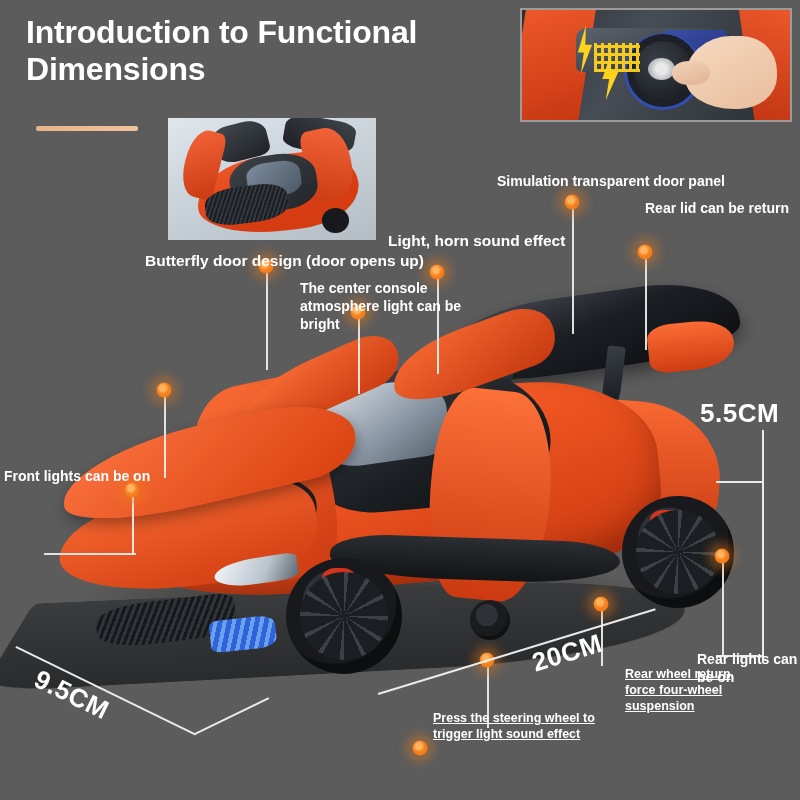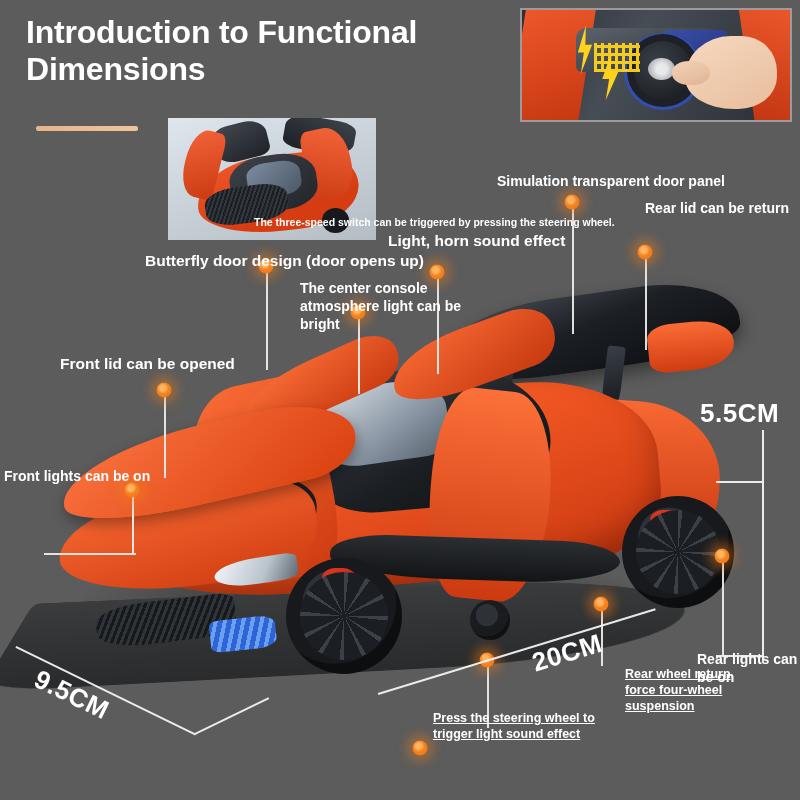--- a/index.html
+++ b/index.html
@@ -332,21 +332,20 @@
 
     <div class="wheel wheel-rl"></div>
     <div class="wheel wheel-rr"></div>
     <div class="caliper cal-rr"></div>
     <div class="rim rim-rr"></div>
     <div class="wheel wheel-fl"></div>
     <div class="caliper cal-fl"></div>
     <div class="rim rim-fl"></div>
   </div>
 
-  <div class="lbl-inset" style="left:254px; top:216px;">The three-speed switch can be triggered by pressing the steering wheel.</div>
 
   <div class="lead" style="left:266px; top:266px; width:1.5px; height:104px;"></div>
   <div class="lead" style="left:358px; top:312px; width:1.5px; height:82px;"></div>
   <div class="lead" style="left:437px; top:272px; width:1.5px; height:102px;"></div>
   <div class="lead" style="left:572px; top:202px; width:1.5px; height:132px;"></div>
   <div class="lead" style="left:645px; top:252px; width:1.5px; height:98px;"></div>
   <div class="lead" style="left:132px; top:490px; width:1.5px; height:64px;"></div>
   <div class="lead" style="left:44px;  top:553px; width:92px; height:1.5px;"></div>
   <div class="lead" style="left:164px; top:390px; width:1.5px; height:88px;"></div>
   <div class="lead" style="left:487px; top:660px; width:1.5px; height:68px;"></div>
@@ -367,21 +366,20 @@
   <div class="dot" style="left:722px; top:556px;"></div>
 
   <div class="lbl lbl-lg" style="left:145px; top:251px;">Butterfly door design (door opens up)</div>
 
   <div class="lbl lbl-lg" style="left:388px; top:231px;">Light, horn sound effect</div>
 
   <div class="lbl lbl-sm" style="left:300px; top:280px;">The center console
 atmosphere light can be
 bright</div>
 
-  <div class="lbl lbl-lg" style="left:60px; top:354px;">Front lid can be opened</div>
 
   <div class="lbl lbl-sm" style="left:4px; top:468px;">Front lights can be on</div>
 
   <div class="lbl lbl-sm" style="left:497px; top:173px;">Simulation transparent door panel</div>
 
   <div class="lbl lbl-sm" style="left:645px; top:200px;">Rear lid can be return</div>
 
 
   <div class="lbl lbl-md" style="left:625px; top:666px;">Rear wheel return
 force four-wheel

